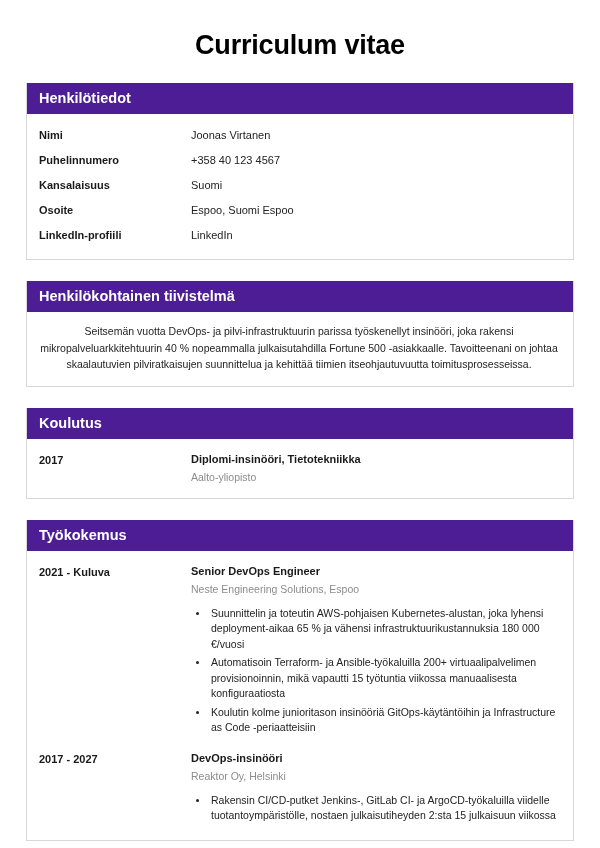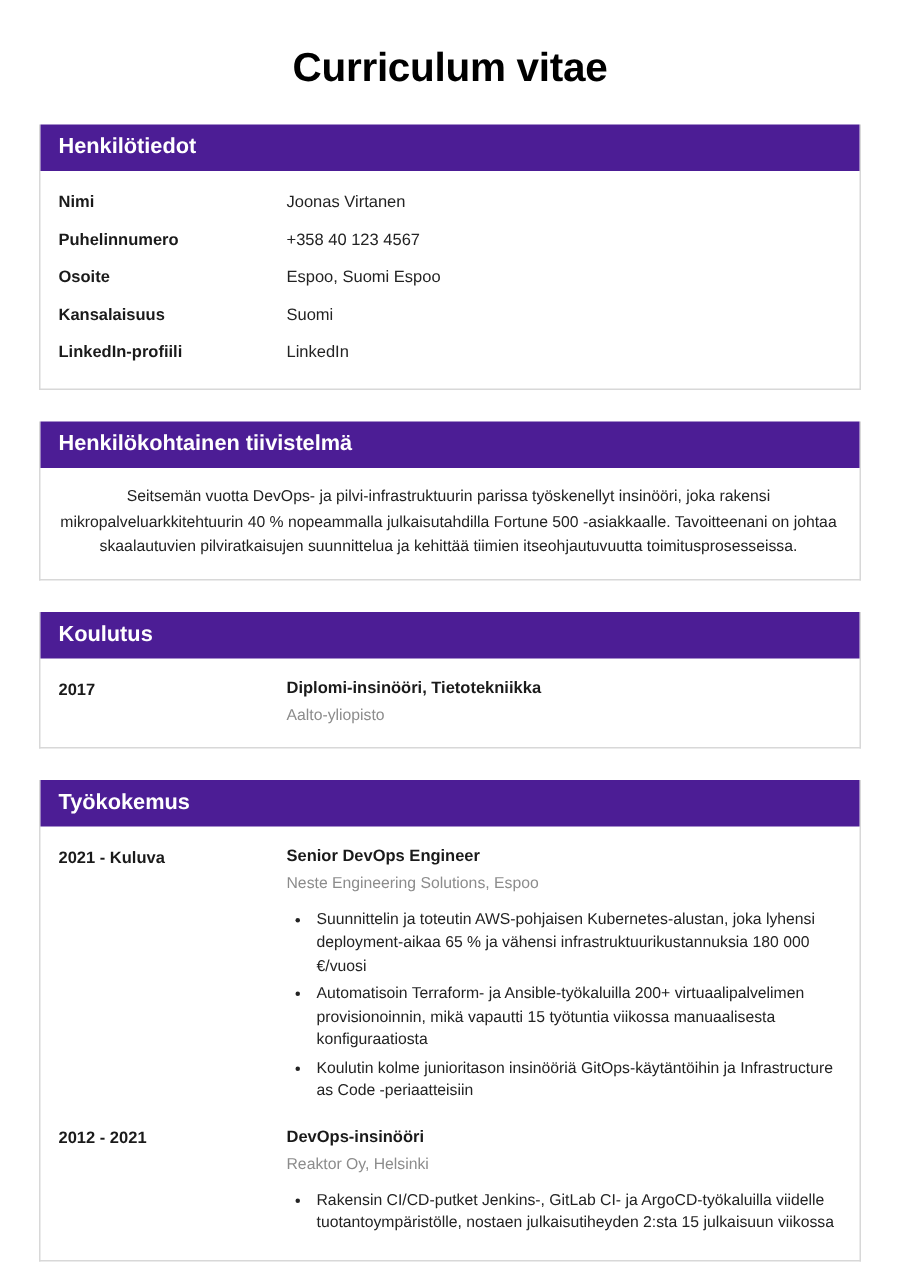--- a/index.html
+++ b/index.html
@@ -148,26 +148,26 @@
         <tbody>
           <tr>
             <td class="info-label">Nimi</td>
             <td class="info-value">Joonas Virtanen</td>
           </tr>
           <tr>
             <td class="info-label">Puhelinnumero</td>
             <td class="info-value">+358 40 123 4567</td>
           </tr>
           <tr>
+            <td class="info-label">Kansalaisuus</td>
+            <td class="info-value">Suomi</td>
+          </tr>
+          <tr>
             <td class="info-label">Osoite</td>
             <td class="info-value">Espoo, Suomi Espoo</td>
-          </tr>
-          <tr>
-            <td class="info-label">Kansalaisuus</td>
-            <td class="info-value">Suomi</td>
           </tr>
           <tr>
             <td class="info-label">LinkedIn-profiili</td>
             <td class="info-value">LinkedIn</td>
           </tr>
         </tbody>
       </table>
     </div>
   </section>
 
@@ -202,21 +202,21 @@
           <div class="entry-sub">Neste Engineering Solutions, Espoo</div>
           <ul class="entry-bullets">
             <li>Suunnittelin ja toteutin AWS-pohjaisen Kubernetes-alustan, joka lyhensi deployment-aikaa 65 % ja vähensi infrastruktuurikustannuksia 180 000 €/vuosi</li>
             <li>Automatisoin Terraform- ja Ansible-työkaluilla 200+ virtuaalipalvelimen provisionoinnin, mikä vapautti 15 työtuntia viikossa manuaalisesta konfiguraatiosta</li>
             <li>Koulutin kolme junioritason insinööriä GitOps-käytäntöihin ja Infrastructure as Code -periaatteisiin</li>
           </ul>
         </div>
       </div>
 
       <div class="entry">
-        <div class="entry-date">2012 - 2021</div>
+        <div class="entry-date">2017 - 2027</div>
         <div class="entry-main">
           <div class="entry-title">DevOps-insinööri</div>
           <div class="entry-sub">Reaktor Oy, Helsinki</div>
           <ul class="entry-bullets">
             <li>Rakensin CI/CD-putket Jenkins-, GitLab CI- ja ArgoCD-työkaluilla viidelle tuotantoympäristölle, nostaen julkaisutiheyden 2:sta 15 julkaisuun viikossa</li>
 
           </ul>
         </div>
       </div>
 

